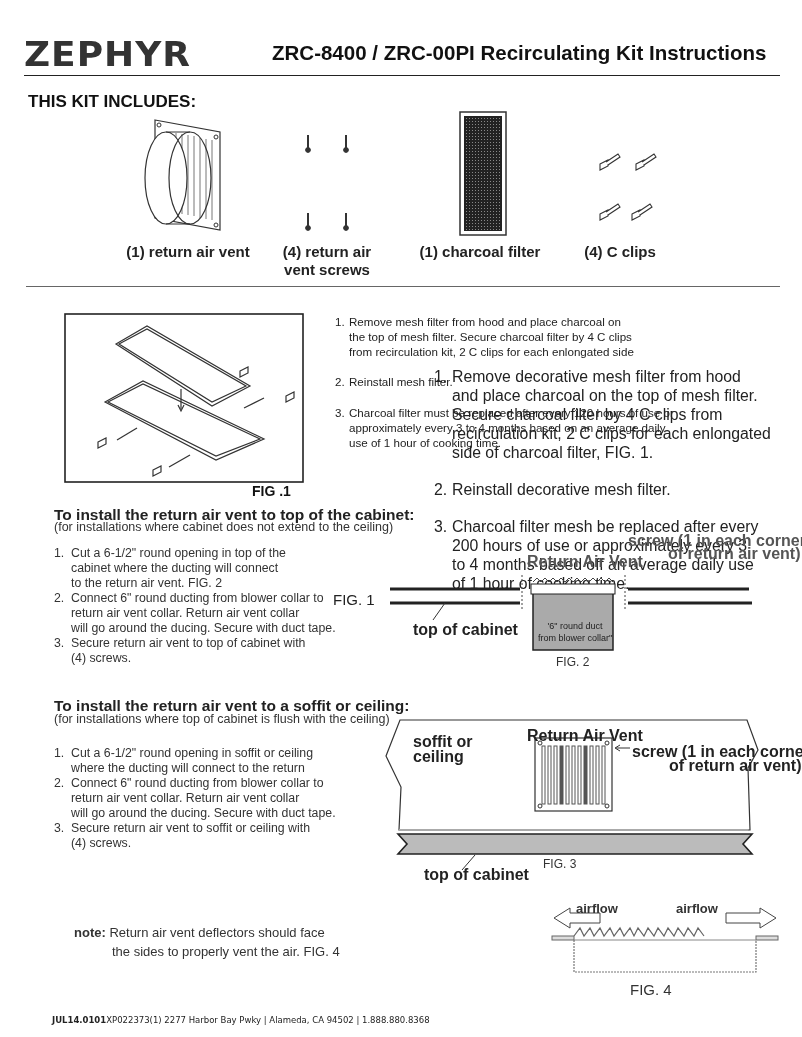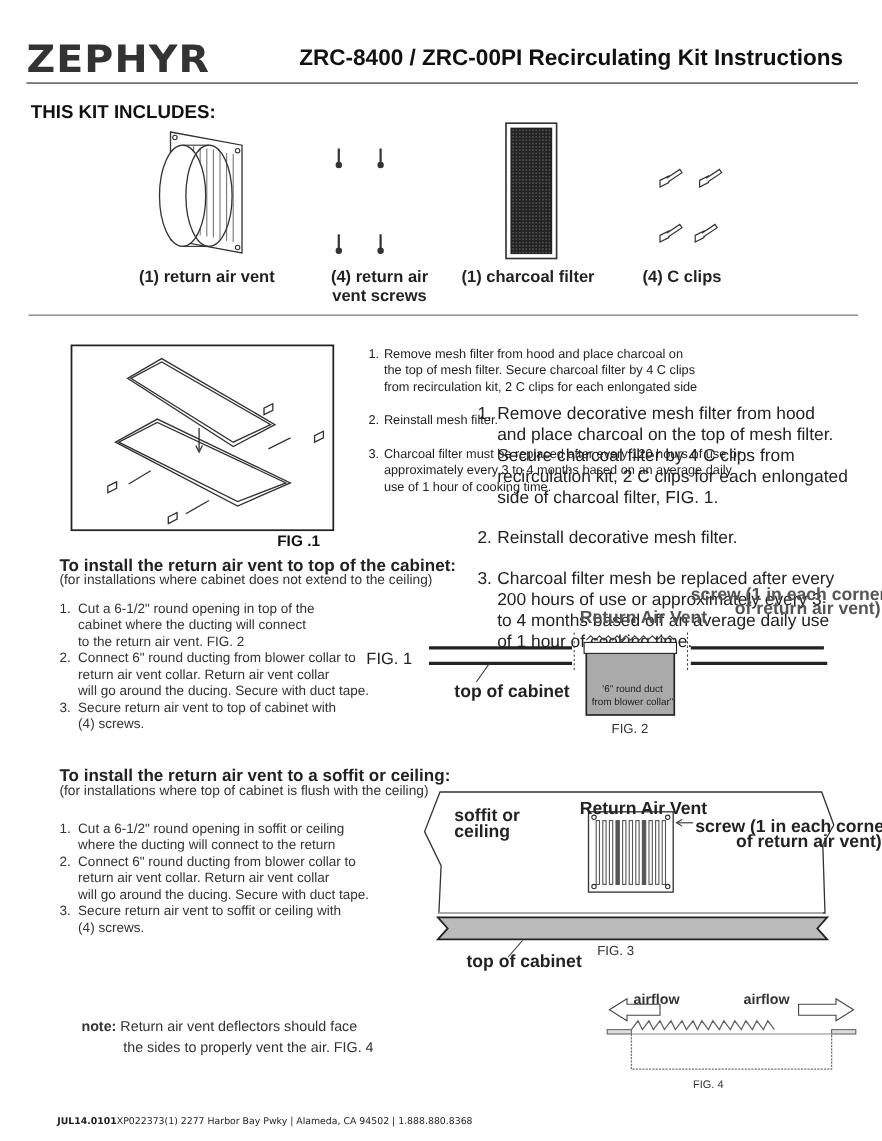--- a/index.html
+++ b/index.html
@@ -64,21 +64,21 @@
     <line x1="8" y1="0" x2="8" y2="14" stroke-width="2"></line>
       <circle cx="8" cy="15" r="2.4"></circle>
     <line x1="46" y1="0" x2="46" y2="14" stroke-width="2"></line>
       <circle cx="46" cy="15" r="2.4"></circle>
     <line x1="8" y1="78" x2="8" y2="92" stroke-width="2"></line>
       <circle cx="8" cy="93" r="2.4"></circle>
     <line x1="46" y1="78" x2="46" y2="92" stroke-width="2"></line>
       <circle cx="46" cy="93" r="2.4"></circle>
   </g>
 </svg>
-<div class="abs kit-label" style="left:286px;top:243px;width:118px">
+<div class="abs kit-label" style="left:268px;top:243px;width:118px">
   <div>(4) return air</div>
   <div>vent screws</div>
 </div>
 
 <svg style="left:459px;top:111px" width="50" height="126" viewBox="0 0 50 126">
   <defs>
     <pattern id="mesh" width="3" height="3" patternUnits="userSpaceOnUse">
       <rect width="3" height="3" fill="#222"></rect>
         <rect x="1" y="1" width="1" height="1" fill="#888"></rect>
     </pattern>
@@ -295,15 +295,15 @@
   <path d="M4,18 L20,8 L20,13 L50,13 L50,23 L20,23 L20,28 Z" fill="#fff" stroke="#444"></path>
   <path d="M226,18 L210,8 L210,13 L176,13 L176,23 L210,23 L210,28 Z" fill="#fff" stroke="#444"></path>
   <rect x="2" y="36" width="22" height="4" fill="#ddd" stroke="#666"></rect>
   <rect x="206" y="36" width="22" height="4" fill="#ddd" stroke="#666"></rect>
   <path d="M24,36 l6,-8 l4,8 l6,-8 l4,8 l6,-8 l4,8 l6,-8 l4,8 l6,-8 l4,8 l6,-8 l4,8 l4,-8 l6,8 l4,-8 l6,8 l4,-8 l6,8 l4,-8 l6,8 l4,-8 l6,8 l4,-8 l6,8 l4,-8 l6,8" fill="none" stroke="#666" stroke-width="1.2"></path>
   <line x1="24" y1="40" x2="206" y2="40" stroke="#888"></line>
   <path d="M24,40 L24,72 L206,72 L206,40" fill="none" stroke="#777" stroke-width="1.2" stroke-dasharray="2,1"></path>
 </svg>
 <div class="abs" style="left:576px;top:901px;font-weight:bold;font-size:13px;color:#333">airflow</div>
 <div class="abs" style="left:676px;top:901px;font-weight:bold;font-size:13px;color:#333">airflow</div>
-<div class="abs fig-label" style="left:630px;top:981px;font-size:10px">FIG. 4</div>
+<div class="abs fig-label" style="left:630px;top:981px;font-size:15px">FIG. 4</div>
 
 <div class="abs footer"><span style="font-weight:bold">JUL14.0101</span><span>XP022373(1) 2277 Harbor Bay Pwky  |  Alameda, CA 94502  |  1.888.880.8368</span></div>
 
 </body></html>

